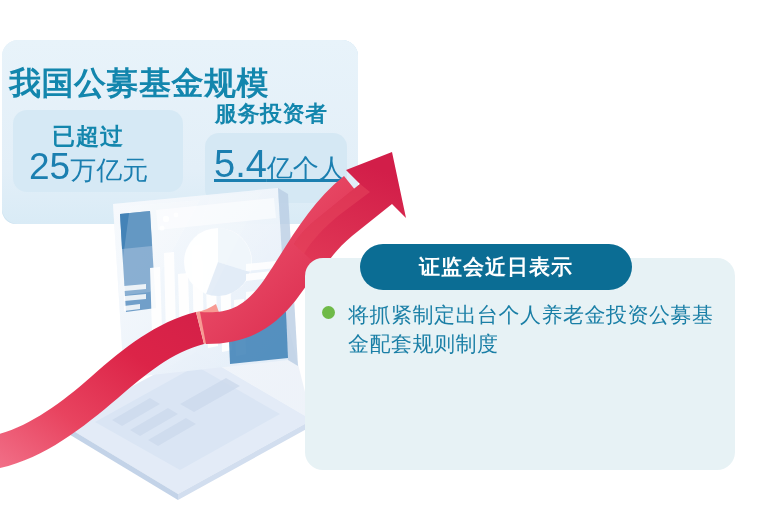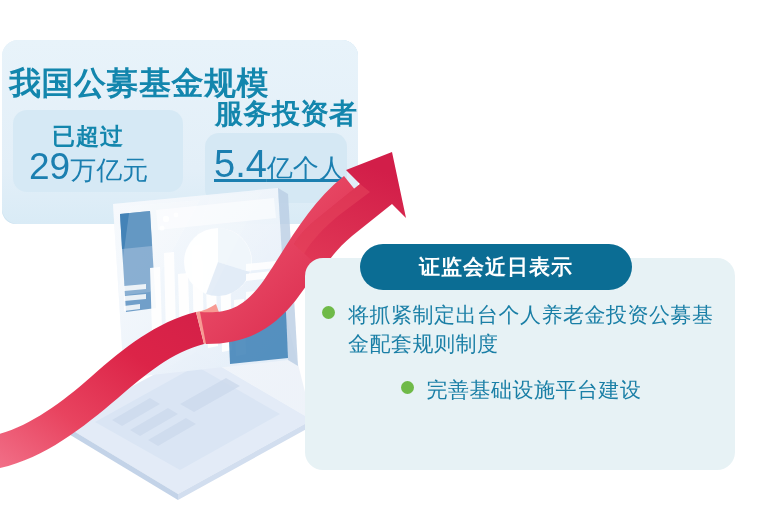--- a/index.html
+++ b/index.html
@@ -60,21 +60,21 @@
   }
   #stat-title-1 {
     left: 9px;
     top: 69px;
     font-size: 32px;
     line-height: 28px;
   }
   #stat-title-2 {
     left: 215px;
     top: 101px;
-    font-size: 28px;
+    font-size: 22px;
     line-height: 26px;
     text-align: right;
   }
 
   .stat-pill {
     position: absolute;
     background: #d5e9f6;
     border-radius: 14px;
   }
   #stat-pill-1 {
@@ -206,21 +206,21 @@
     <div id="left-card"></div>
     <div id="left-card-inner-shade"></div>
 
     <div class="stat-pill" id="stat-pill-1"></div>
 
     <div class="stat-title" id="stat-title-1">我国公募基金规模</div>
 
     <div class="stat-sub" id="stat-sub-1">已超过</div>
 
     <div class="stat-value" id="stat-value-1">
-      <span>29</span><span class="unit">万亿元</span>
+      <span>25</span><span class="unit">万亿元</span>
     </div>
 
     <div class="stat-pill" id="stat-pill-2"></div>
 
     <div class="stat-title" id="stat-title-2">服务投资者</div>
 
     <div class="stat-value" id="stat-value-2">
       <span>5.4</span><span class="unit">亿个人</span>
     </div>
   </div>
@@ -372,22 +372,18 @@
     <div id="right-header-pill"></div>
     <div id="right-header-label">证监会近日表示</div>
 
     <div id="bullet-list">
 
       <div class="bullet-row">
         <span class="bullet-dot"></span>
         <span class="bullet-text">将抓紧制定出台个人养老金投资公募基金配套规则制度</span>
       </div>
 
-      <div class="bullet-row">
-        <span class="bullet-dot"></span>
-        <span class="bullet-text">完善基础设施平台建设</span>
-      </div>
 
 
     </div>
   </div>
 
 </div>
 
 </body></html>

